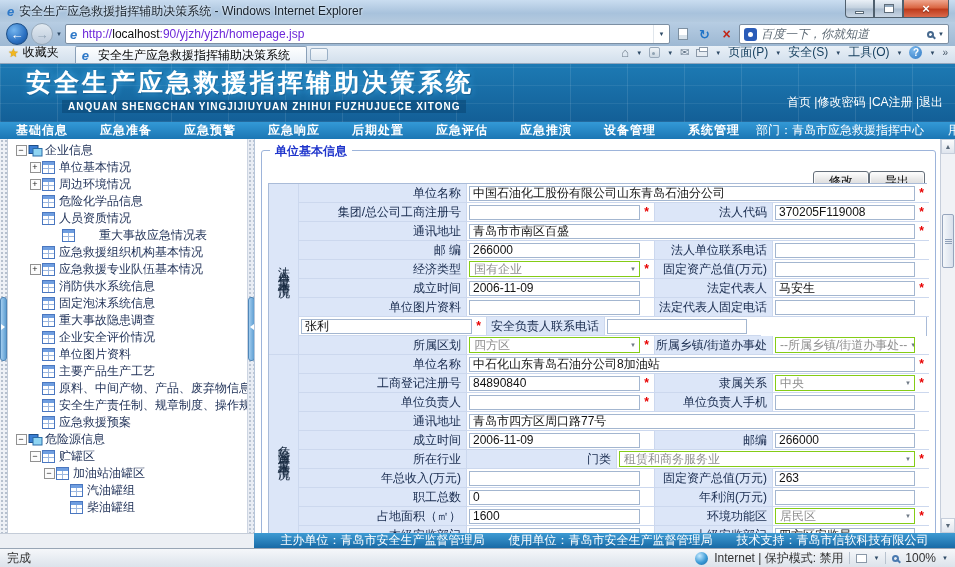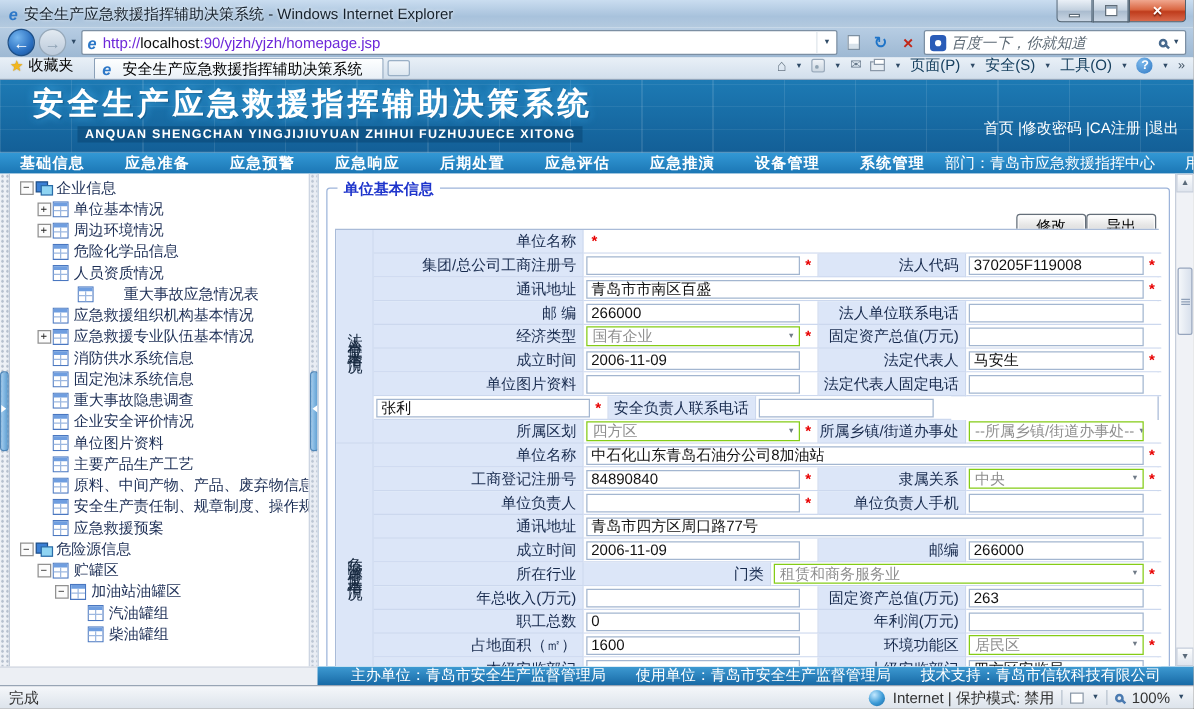--- a/index.html
+++ b/index.html
@@ -578,20 +578,21 @@
         </div>
         <div class="ftable">
             <div class="fsection">
               <div class="gcell">
                 <span class="gtext">法人单位基本情况</span>
               </div>
               <div class="frows">
                 <div class="frow">
                   <div class="fcell lab">单位名称</div>
                   <div class="fcell vfull">
+                    <input class="finput" value="中国石油化工股份有限公司山东青岛石油分公司" style="">
                     <span class="star">*</span>
                   </div>
                 </div>
                 <div class="frow">
                   <div class="fcell lab">集团/总公司工商注册号</div>
                   <div class="fcell val1">
                     <input class="finput" style="">
                     <span class="star">*</span>
                   </div>
                   <div class="fcell lab2">法人代码</div>

